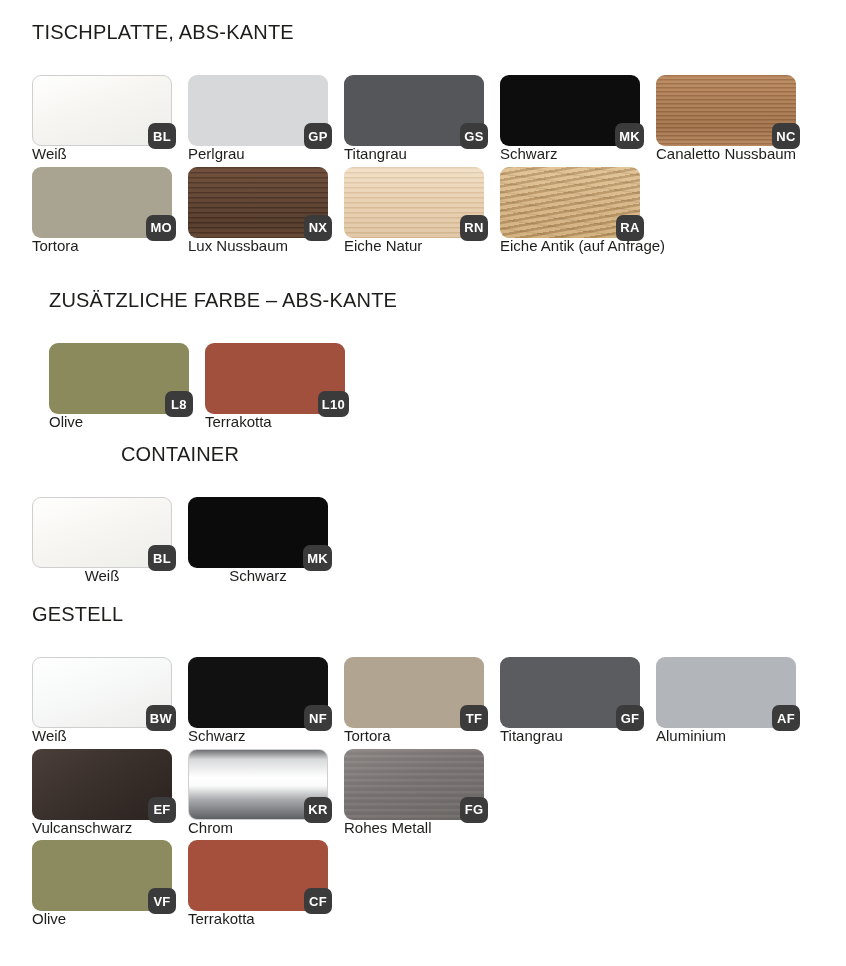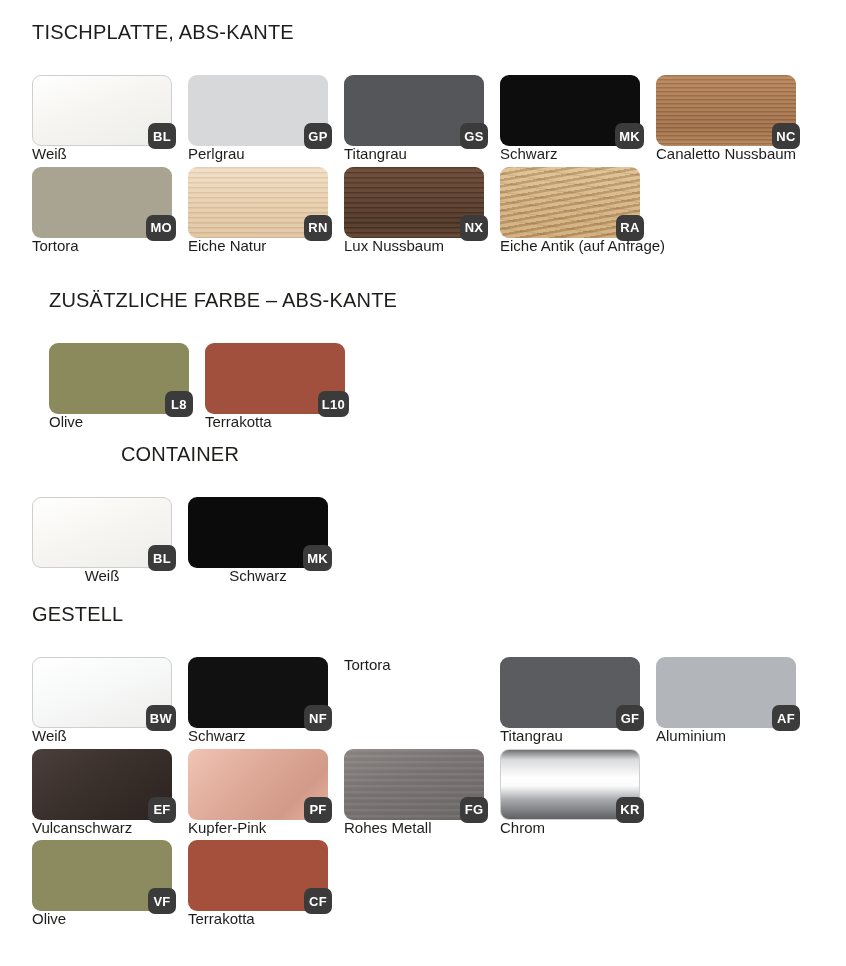--- a/index.html
+++ b/index.html
@@ -144,33 +144,33 @@
         <div class="swatch-row" style="margin-top: 4px;">
           <div class="swatch-cell">
             <div class="swatch">
               <div class="surface" style="background: #a9a391;"></div>
               <div class="badge">MO</div>
             </div>
             <div class="swatch-label">Tortora</div>
           </div>
           <div class="swatch-cell">
             <div class="swatch">
+              <div class="surface" style="background: linear-gradient(180deg, #6b4b39 0%, #5e4233 40%, #4e3628 80%, #604430 100%);"></div>
+              <div class="grain" style="background: repeating-linear-gradient(180deg, rgba(30,18,10,0.35) 0px, rgba(30,18,10,0.35) 1px, rgba(150,115,85,0.22) 2px, rgba(150,115,85,0.22) 5px); opacity:0.7;"></div>
+              <div class="badge">NX</div>
+            </div>
+            <div class="swatch-label">Lux Nussbaum</div>
+          </div>
+          <div class="swatch-cell">
+            <div class="swatch">
               <div class="surface" style="background: linear-gradient(180deg, #efdcc3 0%, #e4c9a8 50%, #d9bd99 100%);"></div>
               <div class="grain" style="background: repeating-linear-gradient(180deg, rgba(160,120,75,0.16) 0px, rgba(160,120,75,0.16) 1px, rgba(255,244,226,0.25) 2px, rgba(255,244,226,0.25) 5px); opacity:0.8;"></div>
               <div class="badge">RN</div>
             </div>
             <div class="swatch-label">Eiche Natur</div>
-          </div>
-          <div class="swatch-cell">
-            <div class="swatch">
-              <div class="surface" style="background: linear-gradient(180deg, #6b4b39 0%, #5e4233 40%, #4e3628 80%, #604430 100%);"></div>
-              <div class="grain" style="background: repeating-linear-gradient(180deg, rgba(30,18,10,0.35) 0px, rgba(30,18,10,0.35) 1px, rgba(150,115,85,0.22) 2px, rgba(150,115,85,0.22) 5px); opacity:0.7;"></div>
-              <div class="badge">NX</div>
-            </div>
-            <div class="swatch-label">Lux Nussbaum</div>
           </div>
           <div class="swatch-cell">
             <div class="swatch">
               <div class="surface" style="background: linear-gradient(180deg, #ddbf92 0%, #d3b183 45%, #c9a573 100%);"></div>
               <div class="grain" style="background: repeating-linear-gradient(170deg, rgba(120,85,40,0.30) 0px, rgba(120,85,40,0.30) 2px, rgba(240,215,175,0.28) 3px, rgba(240,215,175,0.28) 6px), repeating-linear-gradient(8deg, rgba(100,70,30,0.18) 0px, rgba(100,70,30,0.18) 1px, rgba(0,0,0,0) 2px, rgba(0,0,0,0) 9px); opacity:0.9;"></div>
               <div class="badge">RA</div>
             </div>
             <div class="swatch-label">Eiche Antik (auf Anfrage)</div>
           </div>
         </div>
@@ -230,20 +230,24 @@
             <div class="swatch-label">Weiß</div>
           </div>
           <div class="swatch-cell">
             <div class="swatch">
               <div class="surface" style="background: #111111;"></div>
               <div class="badge">NF</div>
             </div>
             <div class="swatch-label">Schwarz</div>
           </div>
           <div class="swatch-cell">
+            <div class="swatch">
+              <div class="surface" style="background: #b1a491;"></div>
+              <div class="badge">TF</div>
+            </div>
             <div class="swatch-label">Tortora</div>
           </div>
           <div class="swatch-cell">
             <div class="swatch">
               <div class="surface" style="background: #5b5c5f;"></div>
               <div class="badge">GF</div>
             </div>
             <div class="swatch-label">Titangrau</div>
           </div>
           <div class="swatch-cell">
@@ -256,40 +260,33 @@
         </div>
         <div class="swatch-row" style="margin-top: 4px;">
           <div class="swatch-cell">
             <div class="swatch">
               <div class="surface" style="background: linear-gradient(145deg, #4b3f3a 0%, #3a302c 45%, #2b2320 100%);"></div>
               <div class="badge">EF</div>
             </div>
             <div class="swatch-label">Vulcanschwarz</div>
           </div>
           <div class="swatch-cell">
-            <div class="swatch">
-              <div class="surface" style="background: linear-gradient(135deg, #f0c4b4 0%, #e0ab9a 40%, #d29a88 75%, #e8b6a4 100%);"></div>
-              <div class="badge">PF</div>
-            </div>
-            <div class="swatch-label">Kupfer-Pink</div>
+            <div class="swatch has-border">
+              <div class="surface" style="background: linear-gradient(180deg, #6f7073 0%, #d9dadb 14%, #ffffff 40%, #fbfbfb 52%, #a8aaad 72%, #5e6063 100%);"></div>
+              <div class="badge">KR</div>
+            </div>
+            <div class="swatch-label">Chrom</div>
           </div>
           <div class="swatch-cell">
             <div class="swatch">
               <div class="surface" style="background: linear-gradient(160deg, #8d8886 0%, #7b7675 45%, #6d6967 100%);"></div>
               <div class="grain" style="background: repeating-linear-gradient(180deg, rgba(255,255,255,0.05) 0px, rgba(255,255,255,0.05) 2px, rgba(0,0,0,0.05) 3px, rgba(0,0,0,0.05) 6px); opacity:0.8;"></div>
               <div class="badge">FG</div>
             </div>
             <div class="swatch-label">Rohes Metall</div>
-          </div>
-          <div class="swatch-cell">
-            <div class="swatch has-border">
-              <div class="surface" style="background: linear-gradient(180deg, #6f7073 0%, #d9dadb 14%, #ffffff 40%, #fbfbfb 52%, #a8aaad 72%, #5e6063 100%);"></div>
-              <div class="badge">KR</div>
-            </div>
-            <div class="swatch-label">Chrom</div>
           </div>
         </div>
         <div class="swatch-row" style="margin-top: 4px;">
           <div class="swatch-cell">
             <div class="swatch">
               <div class="surface" style="background: #8b8b5f;"></div>
               <div class="badge">VF</div>
             </div>
             <div class="swatch-label">Olive</div>
           </div>

